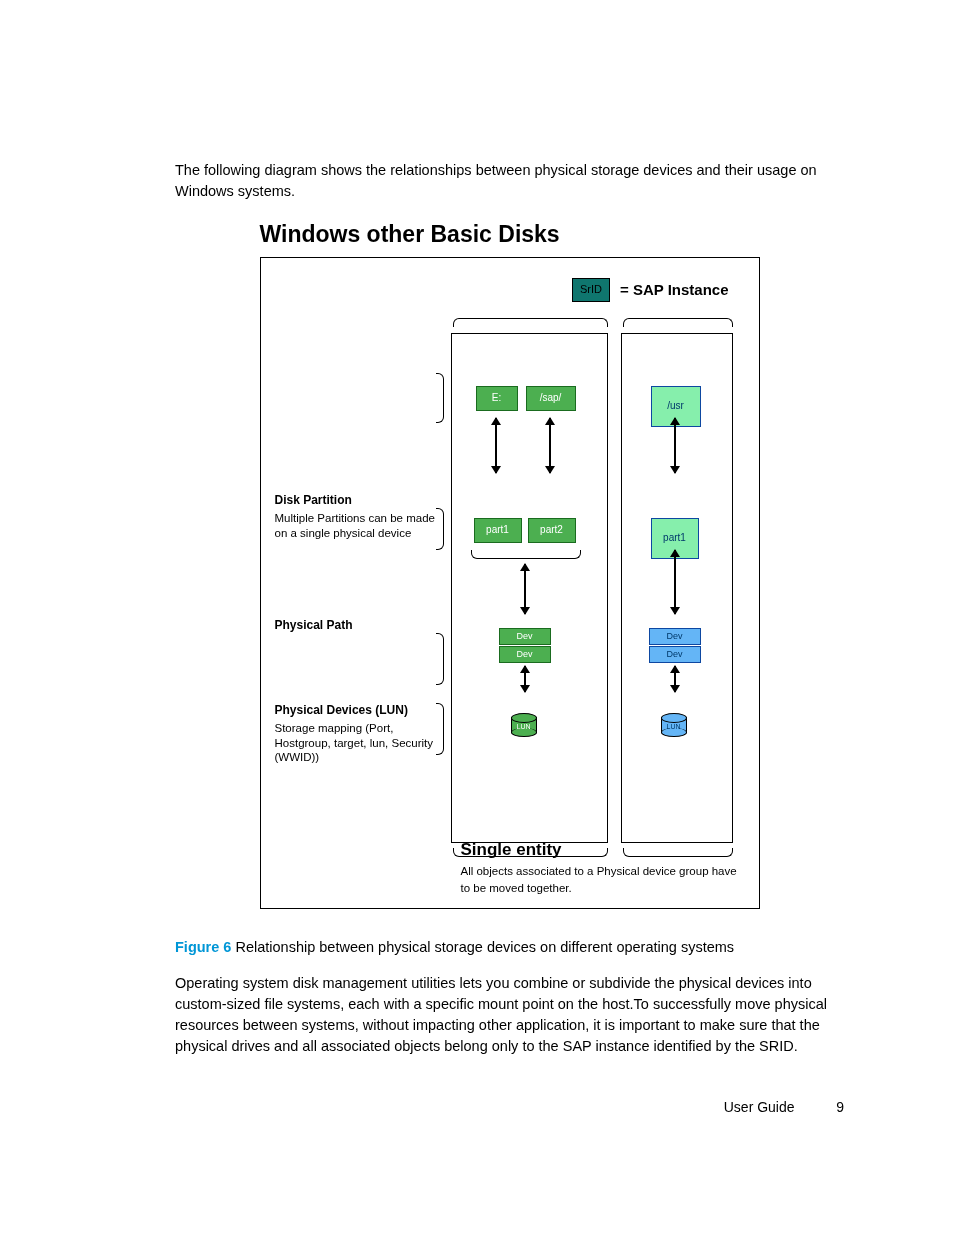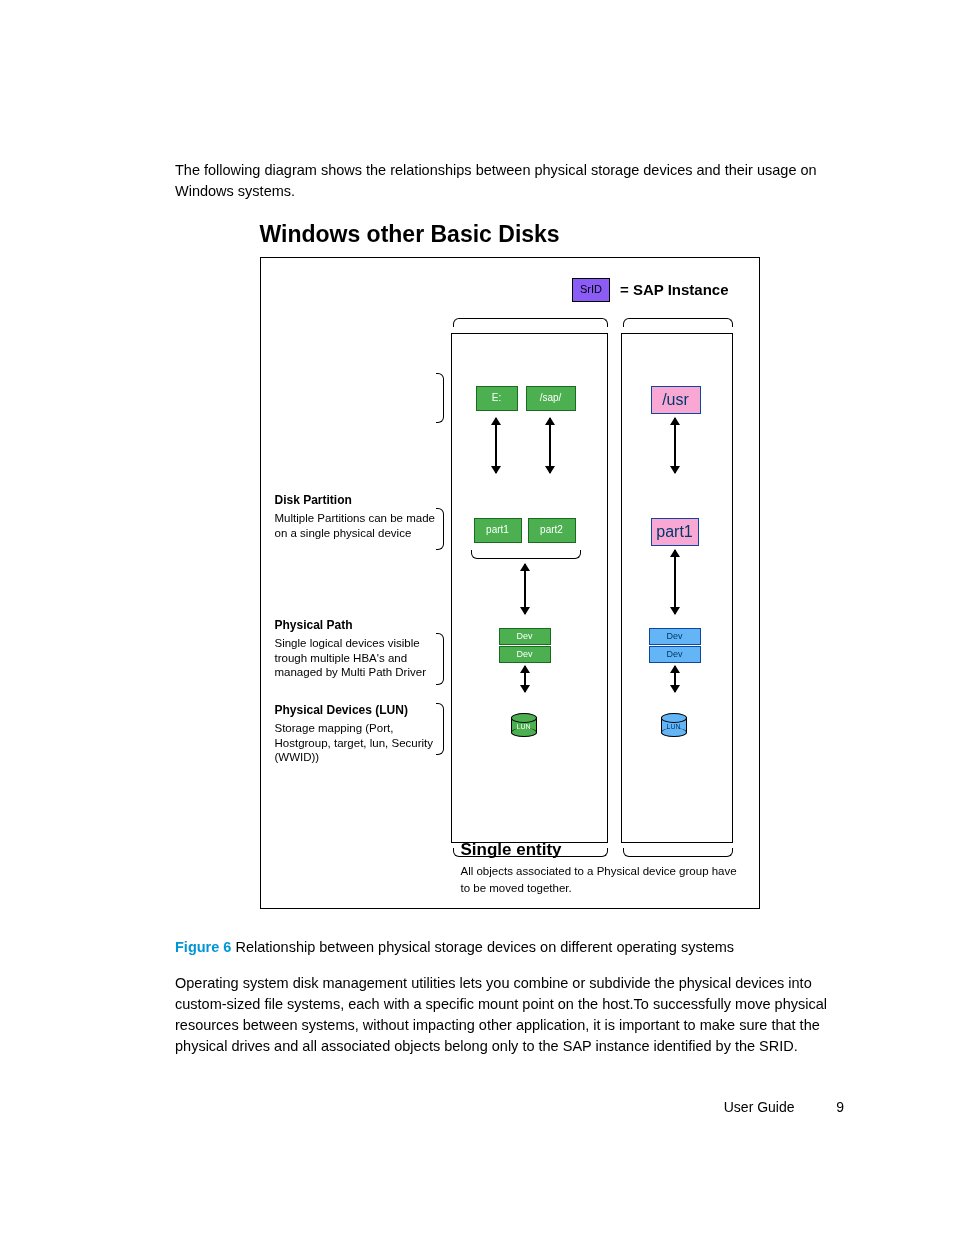--- a/index.html
+++ b/index.html
@@ -22,21 +22,21 @@
     position: relative;
     height: 650px;
     font-family: Arial, sans-serif;
   }
   .legend {
     position: absolute; top: 20px; right: 30px;
     display: flex; align-items: center; gap: 10px;
     font-size: 15px; font-weight: bold;
   }
   .srid-box {
-    background: #8b5cf6; border: 1px solid #000;
+    background: #0f766e; border: 1px solid #000;
     font-size: 11px; padding: 3px 7px; font-weight: normal;
   }
   .brace-down {
     position: absolute;
     border-top: 1px solid #000;
     border-left: 1px solid #000;
     border-right: 1px solid #000;
     border-radius: 6px 6px 0 0;
     height: 8px;
   }
@@ -58,21 +58,21 @@
   .side-label b { font-size: 12px; display: block; margin-bottom: 3px; }
   .side-brace {
     position: absolute;
     border-top: 1px solid #000;
     border-bottom: 1px solid #000;
     border-right: 1px solid #000;
     border-radius: 0 6px 6px 0;
     width: 7px;
   }
   .gbox { background:#4caf50; color:#fff; border:1px solid #1a6b1f; font-size:10px; text-align:center; padding:4px 0; position:absolute; }
-  .bbox { background:#f9a8d4; color:#003a6b; border:1px solid #0d47a1; font-size:16px; text-align:center; padding:1px 0; position:absolute; }
+  .bbox { background:#86efac; color:#003a6b; border:1px solid #0d47a1; font-size:10px; text-align:center; padding:12px 0; position:absolute; }
   .gslim { background:#4caf50; color:#fff; border:1px solid #1a6b1f; font-size:9px; text-align:center; padding:1px 0; position:absolute; }
   .bslim { background:#64b5f6; color:#003a6b; border:1px solid #0d47a1; font-size:9px; text-align:center; padding:1px 0; position:absolute; }
   .dblarrow { position:absolute; width:2px; background:#000; }
   .dblarrow::before, .dblarrow::after { content:''; position:absolute; left:-4px; border-left:5px solid transparent; border-right:5px solid transparent; }
   .dblarrow::before { top:-1px; border-bottom:8px solid #000; }
   .dblarrow::after { bottom:-1px; border-top:8px solid #000; }
   .cyl { position:absolute; width:26px; height:24px; }
   .cyl .body { position:absolute; inset:4px 0 4px 0; border:1px solid #000; border-top:none; border-bottom:none; }
   .cyl .top { position:absolute; top:0; left:0; right:0; height:8px; border:1px solid #000; border-radius:50%; }
   .cyl .bot { position:absolute; bottom:0; left:0; right:0; height:8px; border:1px solid #000; border-radius:50%; border-top:none; }
@@ -125,21 +125,20 @@
       <div class="gbox" style="top:260px; left:213px; width:46px;">part1</div>
       <div class="gbox" style="top:260px; left:267px; width:46px;">part2</div>
       <div class="bbox" style="top:260px; left:390px; width:46px;">part1</div>
 
       <div class="brace-up" style="left:210px; width:108px; top:292px;"></div>
       <div class="dblarrow" style="top:306px; height:50px; left:263px;"></div>
       <div class="dblarrow" style="top:292px; height:64px; left:413px;"></div>
 
       <div class="side-label" style="top:360px;">
         <b>Physical Path</b>
-        <span>Single logical devices visible trough multiple HBA's and managed by Multi Path Driver</span>
       </div>
       <div class="side-brace" style="top:375px; height:50px; left:175px;"></div>
       <div class="gslim" style="top:370px; left:238px; width:50px;">Dev</div>
       <div class="gslim" style="top:388px; left:238px; width:50px;">Dev</div>
       <div class="bslim" style="top:370px; left:388px; width:50px;">Dev</div>
       <div class="bslim" style="top:388px; left:388px; width:50px;">Dev</div>
 
       <div class="dblarrow" style="top:408px; height:26px; left:263px;"></div>
       <div class="dblarrow" style="top:408px; height:26px; left:413px;"></div>
 

